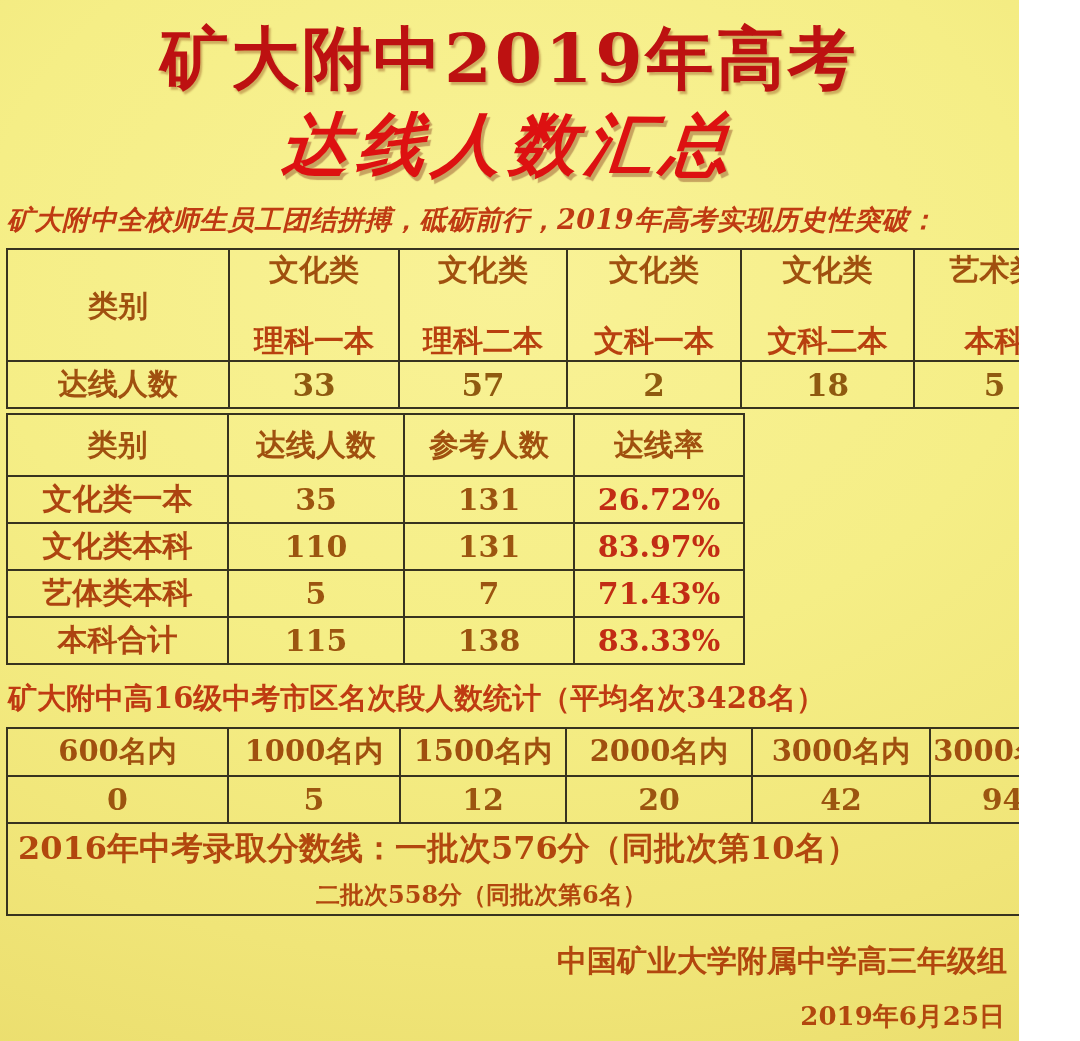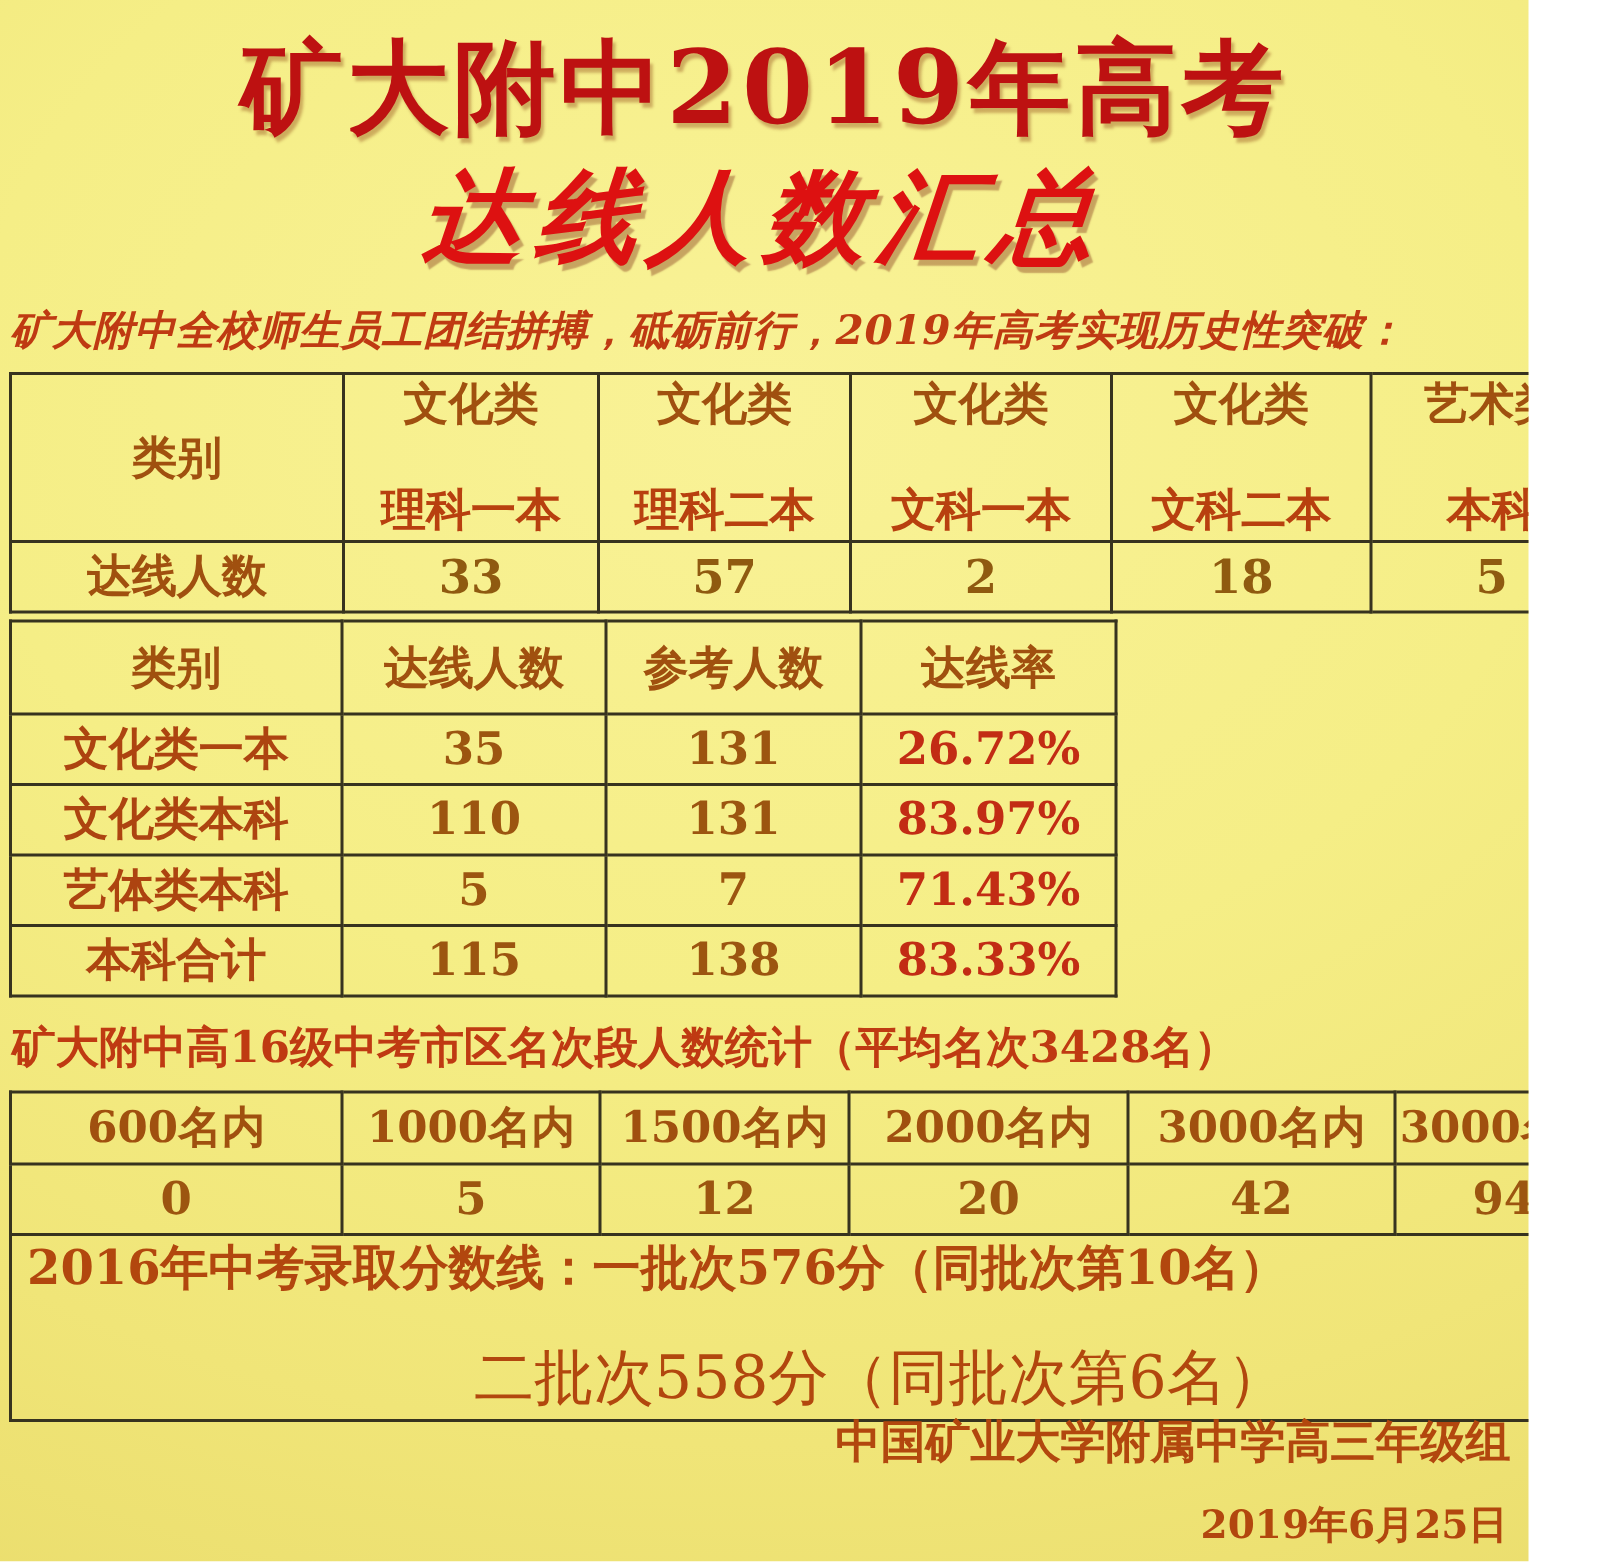--- a/index.html
+++ b/index.html
@@ -51,21 +51,21 @@
     position:absolute;top:679px;left:8px;
     font-size:29px;font-weight:bold;color:#bf3a12;white-space:nowrap;
   }
   
   .t3{left:6px;top:727px;width:1068px;}
   .t3 td{font-size:29px;color:#a0500f;}
   .t3 .hrow td{height:46px;margin-top:10px;}
   .t3 .vrow td{height:45px;font-size:30px;color:#9c5510;}
   .t3 .mrow td{height:90px;text-align:left;vertical-align:middle;border-radius:14px;}
   .adm1{padding-left:10px;font-size:32px;color:#b2470e;font-weight:bold;white-space:nowrap;}
-  .adm2{padding-left:308px;font-size:40px;color:#b2470e;font-weight:normal;margin-top:23px;white-space:nowrap;}
+  .adm2{padding-left:308px;font-size:24px;color:#b2470e;font-weight:bold;margin-top:8px;white-space:nowrap;}
   
   .footer-org{
     position:absolute;top:941px;right:12px;
     font-size:30px;font-weight:bold;color:#b2470e;white-space:nowrap;
   }
   .footer-date{
     position:absolute;top:999px;right:14px;
     font-size:26px;font-weight:bold;color:#b2470e;white-space:nowrap;
   }
 </style>

